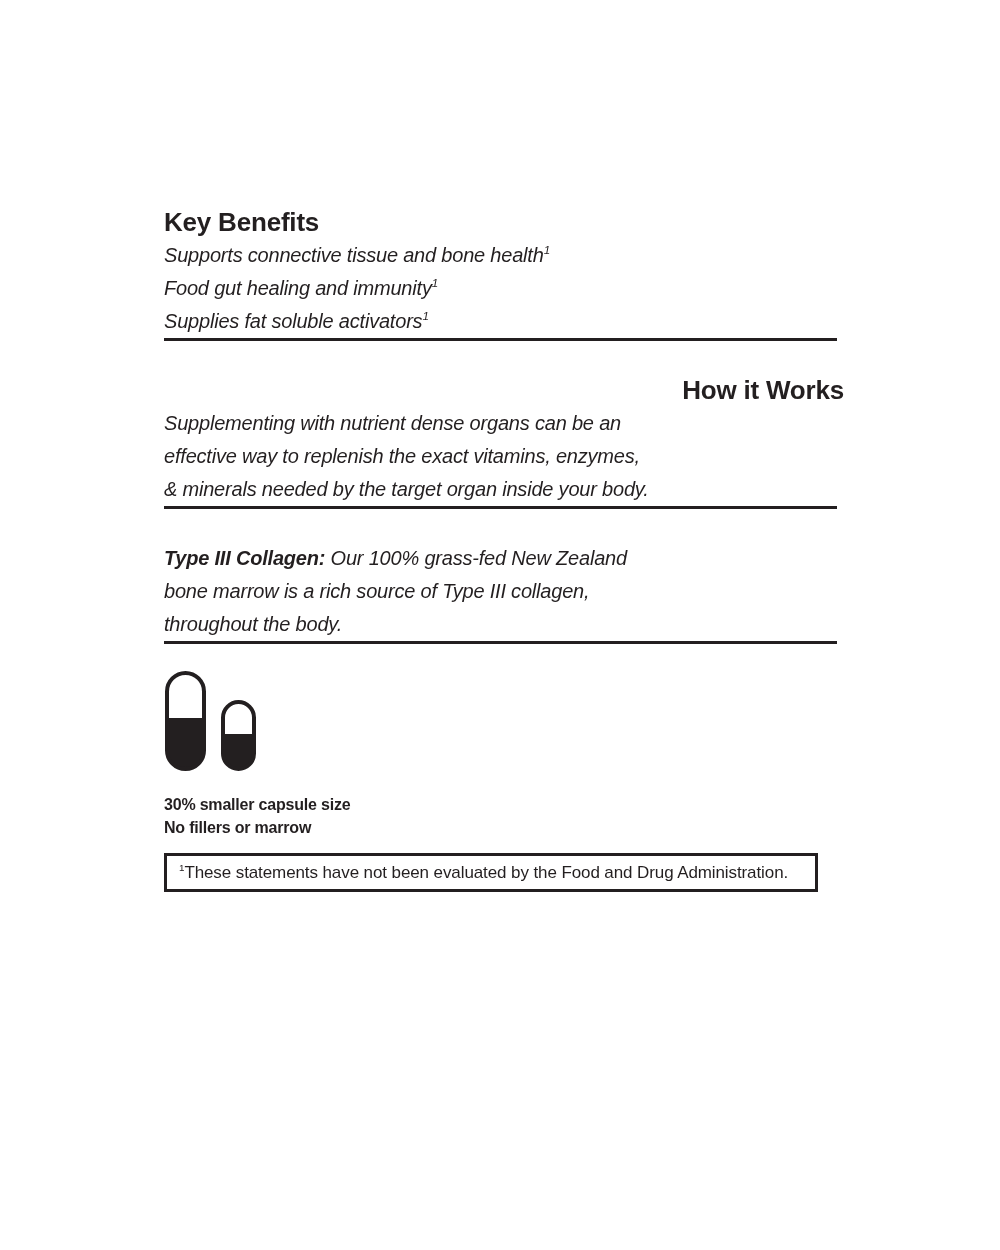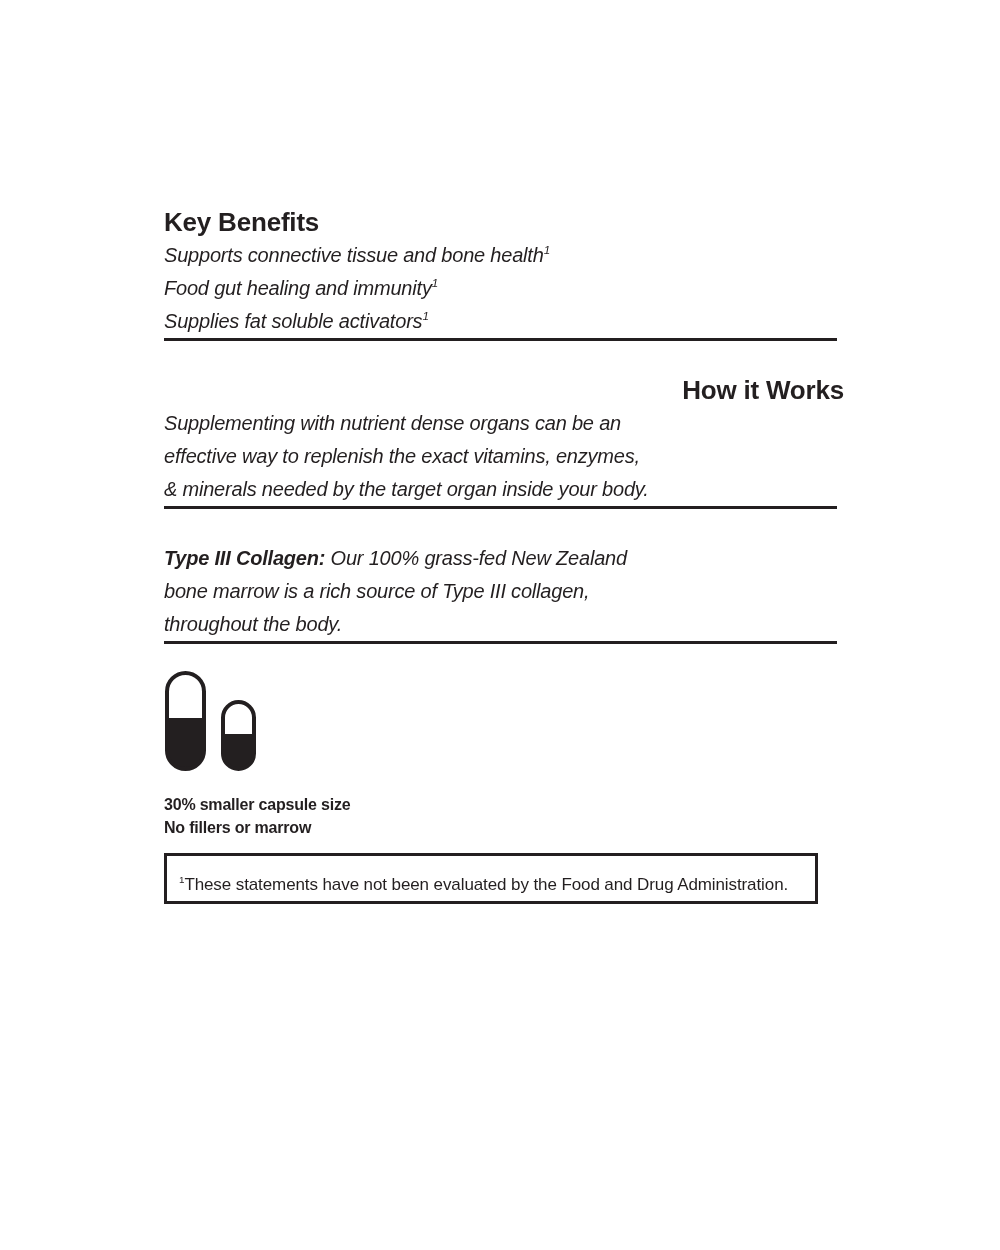--- a/index.html
+++ b/index.html
@@ -61,21 +61,21 @@
     font-size: 16px;
     line-height: 23px;
     font-weight: 700;
     letter-spacing: -0.2px;
     white-space: nowrap;
   }
   .disclaimer-box {
     margin-top: 14px;
     width: 654px;
     border: 3px solid #231f20;
-    padding: 18px 12px 6px 12px;
+    padding: 6px 12px 6px 12px;
   }
   .disclaimer-line {
     font-size: 17px;
     line-height: 21px;
     font-weight: 400;
     letter-spacing: -0.1px;
     white-space: nowrap;
   }
 </style>
 </head>

